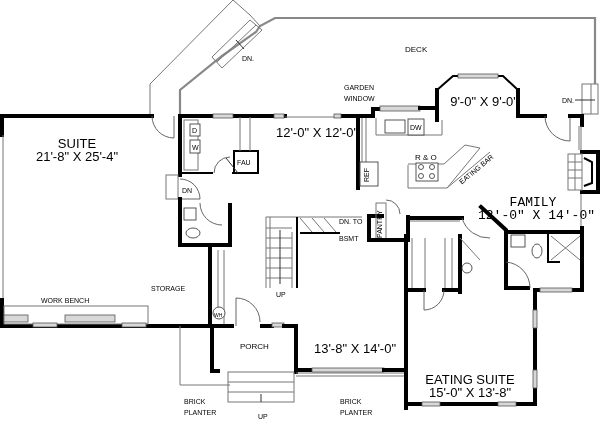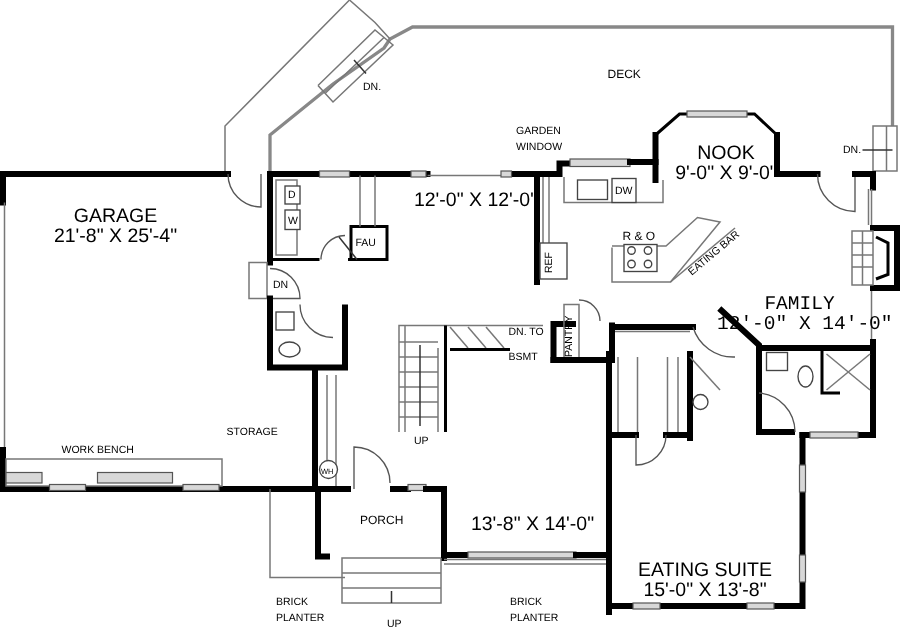--- a/index.html
+++ b/index.html
@@ -215,28 +215,27 @@
   </g>
 </svg>
 
 <div class="lbl small" style="left:405px;top:46px;">DECK</div>
 <div class="lbl tiny" style="left:242px;top:55px;">DN.</div>
 <div class="lbl tiny" style="left:344px;top:84px;">GARDEN</div>
 <div class="lbl tiny" style="left:344px;top:95px;">WINDOW</div>
 <div class="lbl tiny" style="left:562px;top:97px;">DN.</div>
 
 <div class="lbl room" style="left:18px;top:137px;width:118px;">
-  <div>GARAGE</div>
+  <div>SUITE</div>
   <div>21'-8" X 25'-4"</div>
 </div>
 <div class="lbl room" style="left:262px;top:126px;width:110px;">
   <div>12'-0" X 12'-0"</div>
 </div>
 <div class="lbl room" style="left:442px;top:95px;width:84px;">
-  <div>NOOK</div>
   <div>9'-0" X 9'-0"</div>
 </div>
 <div class="lbl room" style="left:478px;top:196px;width:110px;font-family:Liberation Mono, monospace;">
   <div>FAMILY</div>
   <div>12'-0" X 14'-0"</div>
 </div>
 <div class="lbl room" style="left:302px;top:342px;width:106px;">
   <div>13'-8" X 14'-0"</div>
 </div>
 <div class="lbl room" style="left:414px;top:373px;width:112px;">

